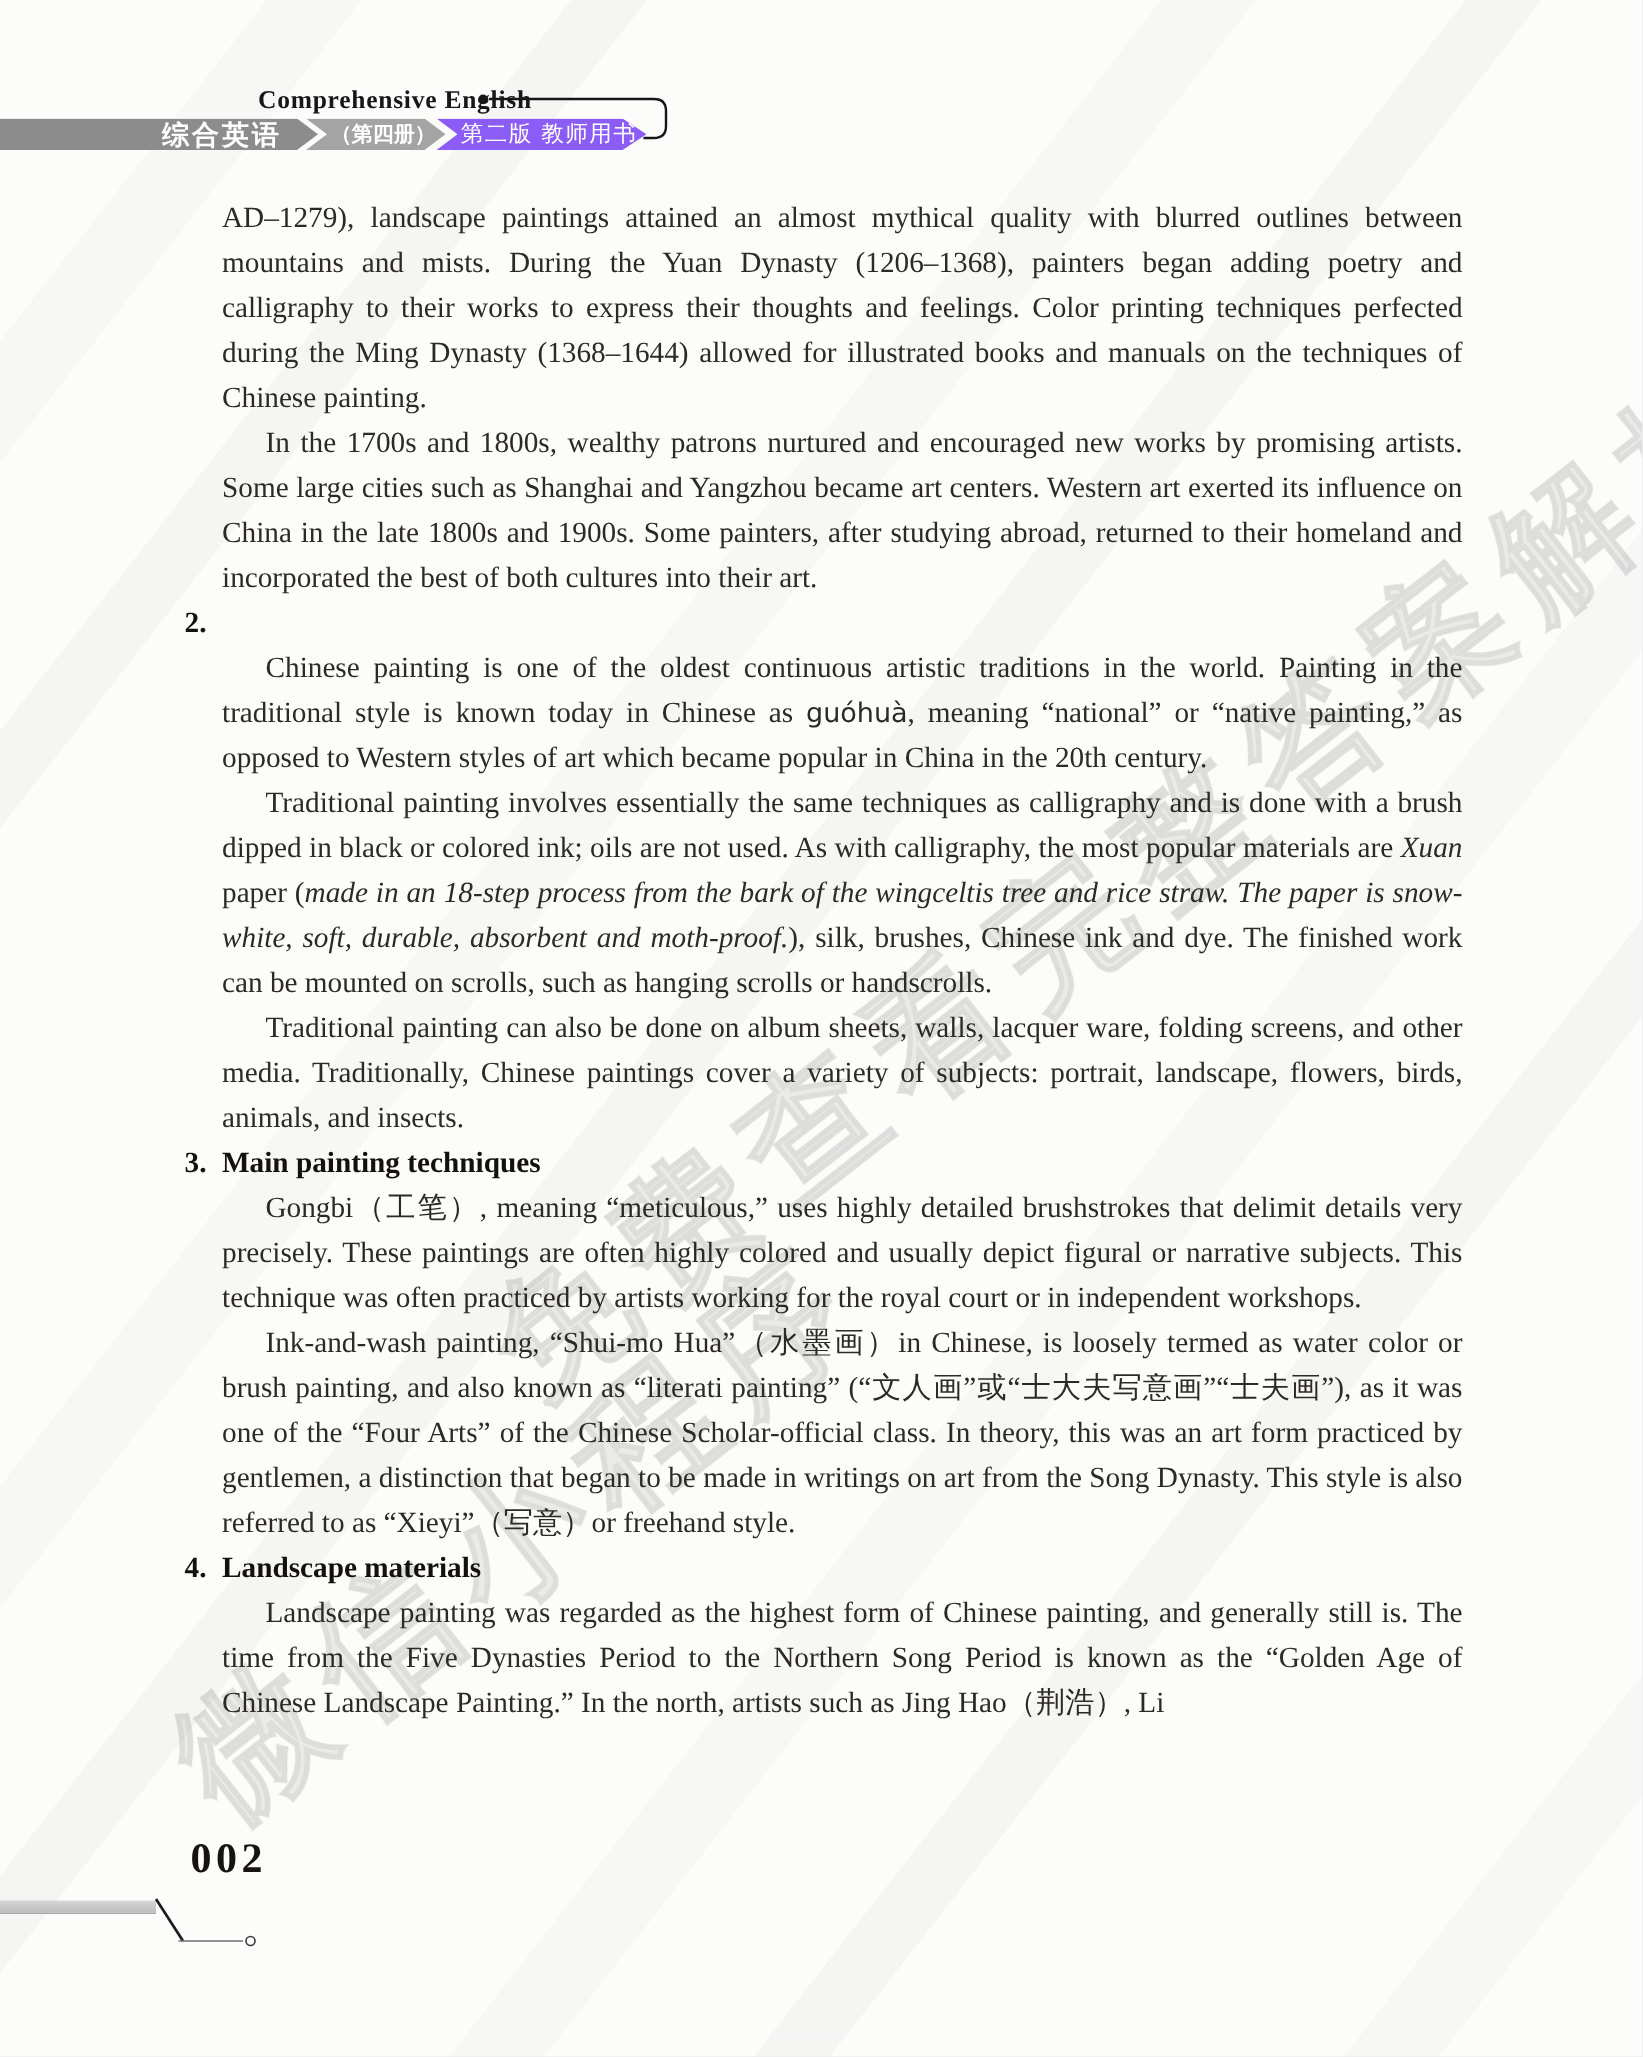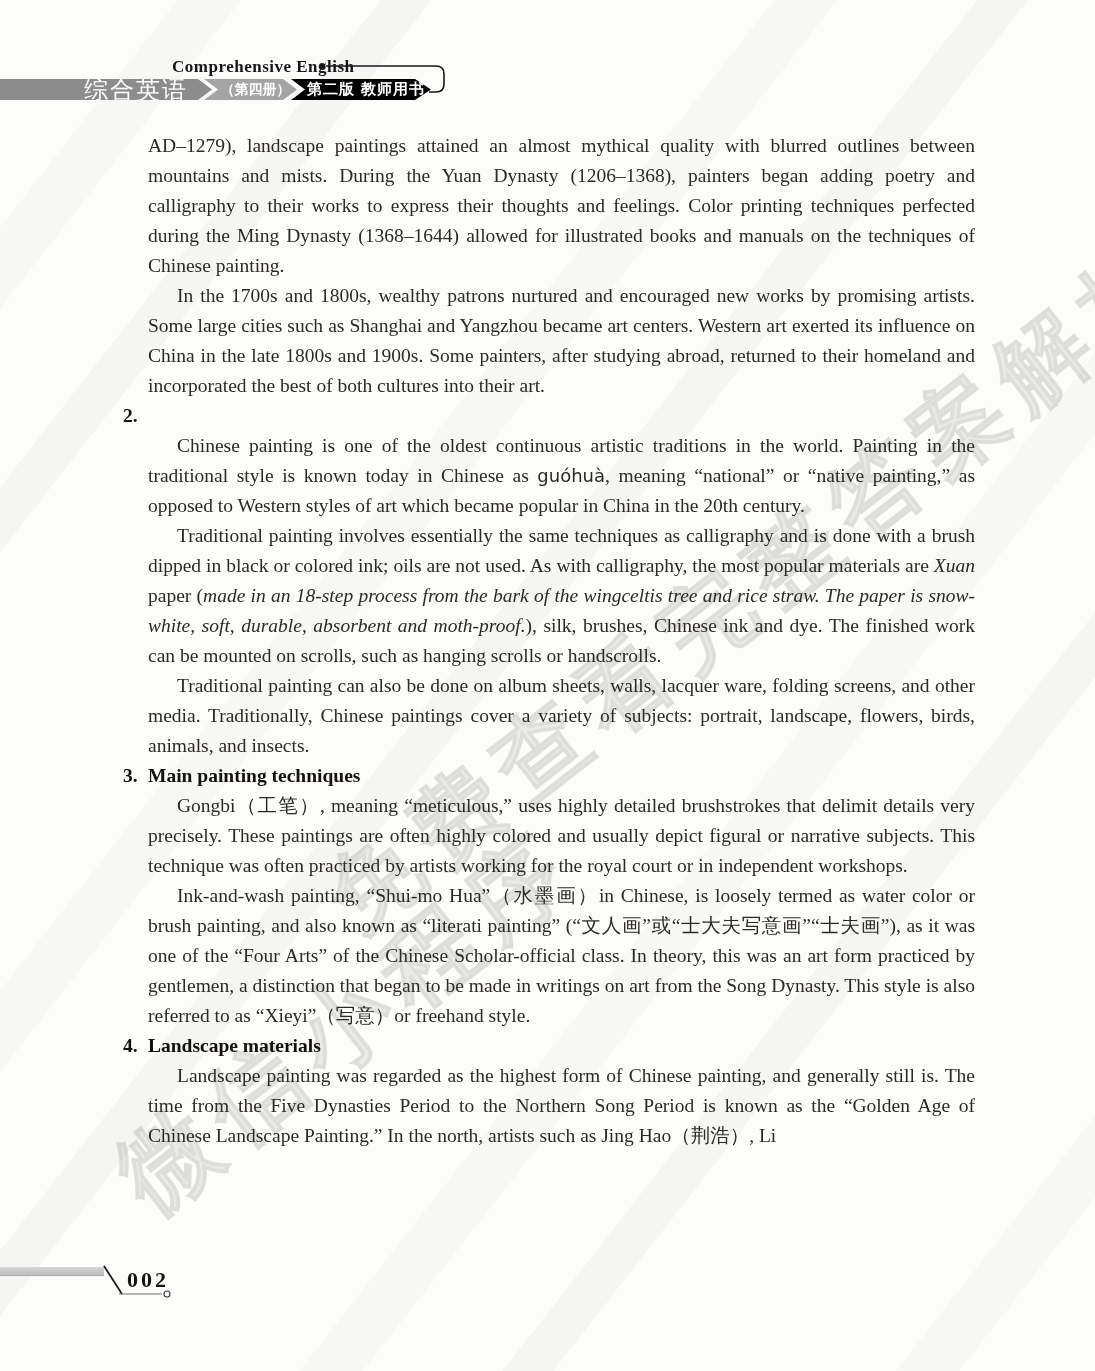--- a/index.html
+++ b/index.html
@@ -34,32 +34,32 @@
   .loop-svg{position:absolute;left:0;top:0;}
   .band{position:absolute;left:0;top:79px;width:440px;height:21px;}
   .seg{
     position:absolute;top:0;height:21px;display:flex;align-items:center;
     color:#ffffff;font-family:"DejaVu Sans",sans-serif;box-sizing:border-box;
   }
   .seg1{
     left:0;width:212px;background:#8c8c8c;
     clip-path:polygon(0 0,198px 0,212px 50%,198px 100%,0 100%);
     justify-content:flex-end;padding-right:24px;
-    font-size:24px;font-weight:normal;letter-spacing:2px;
+    font-size:18px;font-weight:bold;letter-spacing:2px;
   }
   .seg2{
     left:204px;width:93px;background:#a4a4a4;
     clip-path:polygon(0 0,79px 0,93px 50%,79px 100%,0 100%,14px 50%);
     justify-content:center;padding-left:10px;font-size:14px;letter-spacing:0px;font-weight:bold;
   }
   .seg3{
-    left:291px;width:140px;background:#000000;
+    left:291px;width:140px;background:#8b5cf6;
     clip-path:polygon(0 0,124px 0,140px 50%,124px 100%,0 100%,14px 50%);
     justify-content:center;padding-left:10px;
-    font-size:15px;font-weight:bold;letter-spacing:1px;
+    font-size:15px;font-weight:normal;letter-spacing:1px;
   }
   
   .content{
     position:absolute;left:123px;top:131px;width:852px;
     font-size:19.5px;line-height:30px;text-align:justify;
   }
   .content p{margin:0;padding-left:25px;text-indent:29px;}
   .content p.no-indent{text-indent:0;}
   .sec-h{
     display:flex;margin:0;font-size:19.5px;line-height:30px;
@@ -68,22 +68,22 @@
   .sec-h .h-num{width:25px;flex:0 0 25px;}
   .it{font-style:italic;}
   .sans{font-family:"DejaVu Sans",sans-serif;font-size:18px;}
   
   .footer-bar{
     position:absolute;left:0;top:1267px;width:104px;height:8px;
     background:linear-gradient(#d6d6d6,#bdbdbd);border-bottom:1px solid #a8a8a8;
   }
   .footer-svg{position:absolute;left:0;top:1258px;}
   .page-num{
-    position:absolute;left:127px;top:1267px;
-    font-size:22px;font-weight:bold;color:#17140f;letter-spacing:3px;
+    position:absolute;left:127px;top:1224px;
+    font-size:28px;font-weight:bold;color:#17140f;letter-spacing:3px;
   }
 </style>
 </head>
 <body>
 
 <div class="page">
 
   <div class="streaks"></div>
 
   <div class="wm wm1">微信小程序</div>

